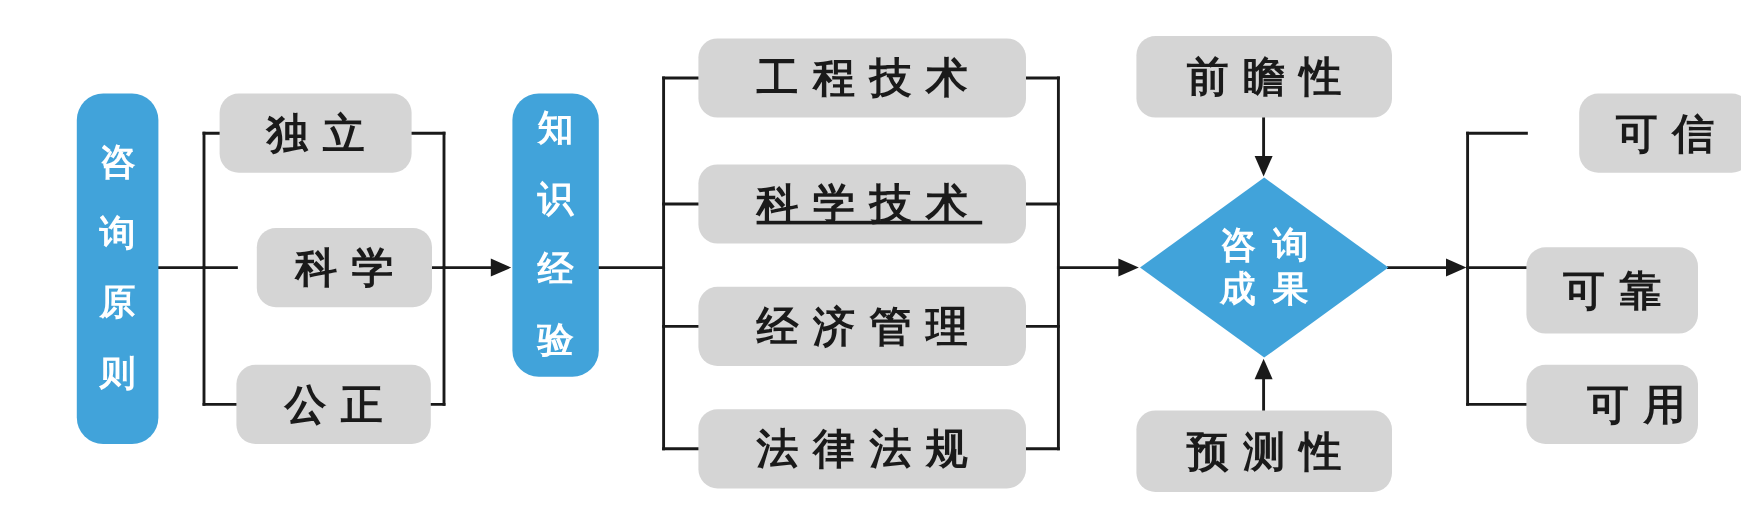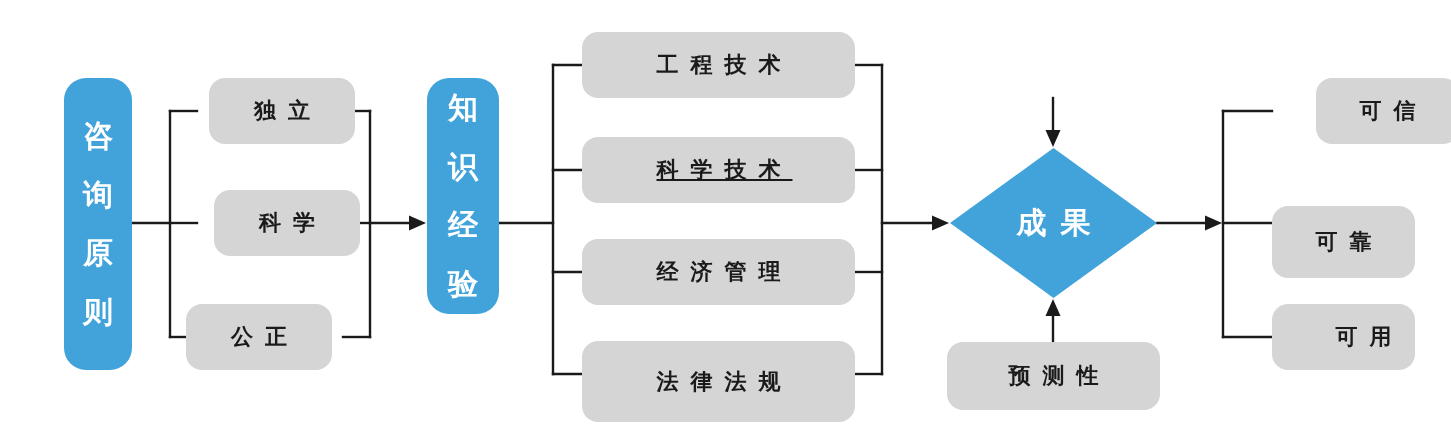--- a/index.html
+++ b/index.html
@@ -27,21 +27,21 @@
     display: flex;
     align-items: center;
     justify-content: center;
     box-sizing: border-box;
     color: #1a1a1a;
     font-weight: bold;
   }
   .node-gray {
     background: #d5d5d5;
     border-radius: 16px;
-    font-size: 22px;
+    font-size: 35px;
     letter-spacing: 12px;
     text-indent: 12px;
     white-space: nowrap;
   }
   .node-blue {
     background: #41a3da;
     border-radius: 22px;
     color: #ffffff;
   }
   .vlabel {
@@ -121,53 +121,57 @@
       <polygon points="1053,299 1045.5,316 1060.5,316"></polygon>
       <polygon points="1222,223 1205,215.5 1205,230.5"></polygon>
     </g>
     <polygon points="950,223 1053.5,148 1157,223 1053.5,298" fill="#41a3da"></polygon>
   </svg>
 
   <div class="node node-blue" style="left:64px; top:78px; width:68px; height:292px;">
     <div class="vlabel">咨询原则</div>
   </div>
 
-  <div class="node node-gray" style="left:209px; top:78px; width:146px; height:66px;">
+  <div class="node node-gray" style="left:183px; top:78px; width:160px; height:66px;">
     <span>独立</span>
   </div>
   <div class="node node-gray" style="left:197px; top:190px; width:146px; height:66px;margin-left:17px;">
     <span>科学</span>
   </div>
-  <div class="node node-gray" style="left:186px; top:304px; width:146px; height:66px;">
+  <div class="node node-gray" style="left:197px; top:304px; width:162px; height:66px;">
     <span>公正</span>
   </div>
 
   <div class="node node-blue" style="left:427px; top:78px; width:72px; height:236px;">
     <div class="vlabel">知识经验</div>
   </div>
 
   <div class="node node-gray" style="left:582px; top:32px; width:273px; height:66px;">
     <span>工程技术</span>
   </div>
   <div class="node node-gray" style="left:582px; top:137px; width:273px; height:66px;text-decoration:underline;">
     <span>科学技术</span>
   </div>
   <div class="node node-gray" style="left:582px; top:239px; width:273px; height:66px;">
     <span>经济管理</span>
   </div>
-  <div class="node node-gray" style="left:582px; top:341px; width:273px; height:81px;border-radius:16px;">
+  <div class="node node-gray" style="left:582px; top:341px; width:273px; height:66px;border-radius:16px;">
     <span>法律法规</span>
   </div>
 
+  <div class="node node-gray" style="left:947px; top:30px; width:213px; height:68px;">
+    <span>前瞻性</span>
+  </div>
 
   <div class="node node-gray" style="left:947px; top:342px; width:213px; height:68px;">
     <span>预测性</span>
   </div>
 
   <div class="diamond-label">
+    <div>咨询</div>
     <div>成果</div>
   </div>
 
   <div class="node node-gray" style="left:1272px; top:78px; width:143px; height:66px;margin-left:44px;">
     <span>可信</span>
   </div>
   <div class="node node-gray" style="left:1272px; top:206px; width:143px; height:72px;">
     <span>可靠</span>
   </div>
   <div class="node node-gray" style="left:1272px; top:304px; width:143px; height:66px;padding-left:40px;">

